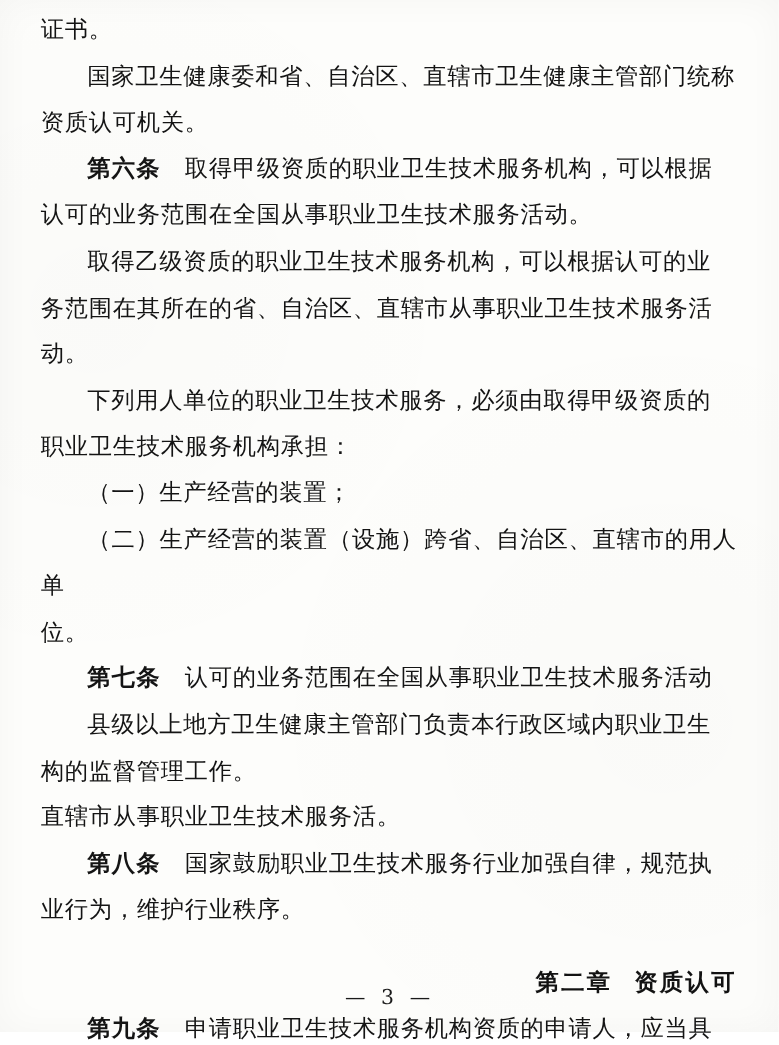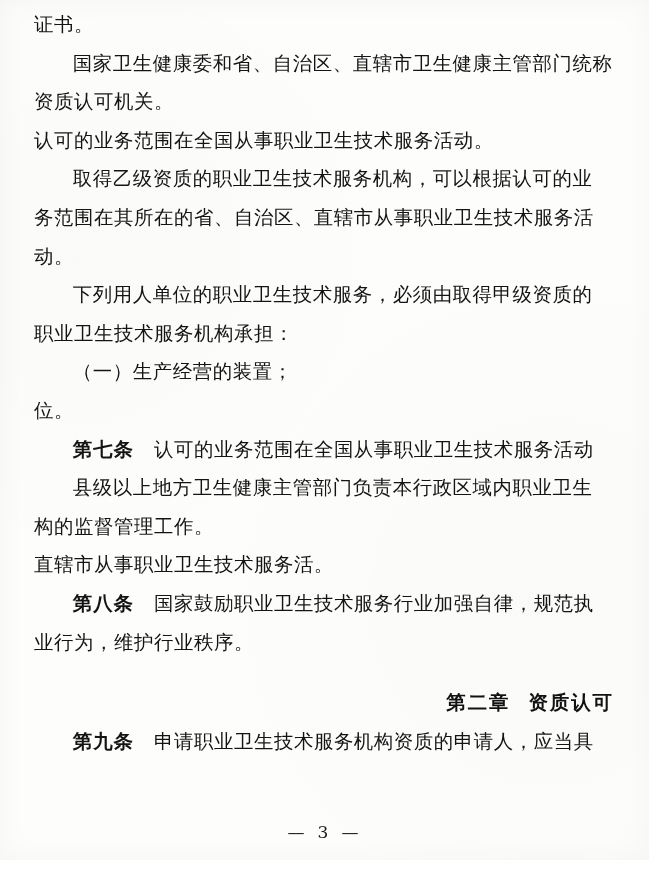--- a/index.html
+++ b/index.html
@@ -91,30 +91,32 @@
 
 <div class="page">
   <div class="scan-edge"></div>
 
   <div class="body-text">
 
     <p class="line">证书。</p>
     <p class="line indent">国家卫生健康委和省、自治区、直辖市卫生健康主管部门统称</p>
     <p class="line">资质认可机关。</p>
 
+    <p class="line indent"><span class="art-no">第六条</span>　<span>取得甲级资质的职业卫生技术服务机构，可以根据</span></p>
     <p class="line">认可的业务范围在全国从事职业卫生技术服务活动。</p>
 
     <p class="line indent">取得乙级资质的职业卫生技术服务机构，可以根据认可的业</p>
     <p class="line">务范围在其所在的省、自治区、直辖市从事职业卫生技术服务活</p>
     <p class="line">动。</p>
 
     <p class="line indent">下列用人单位的职业卫生技术服务，必须由取得甲级资质的</p>
     <p class="line">职业卫生技术服务机构承担：</p>
 
     <p class="line indent">（一）生产经营的装置；</p>
+    <p class="line indent">（二）生产经营的装置（设施）跨省、自治区、直辖市的用人单</p>
     <p class="line">位。</p>
 
     <p class="line indent"><span class="art-no">第七条</span>　<span>认可的业务范围在全国从事职业卫生技术服务活动</span></p>
     <p class="line indent">县级以上地方卫生健康主管部门负责本行政区域内职业卫生</p>
 
     <p class="line">构的监督管理工作。</p>
     <p class="line">直辖市从事职业卫生技术服务活。</p>
 
     <p class="line indent"><span class="art-no">第八条</span>　<span>国家鼓励职业卫生技术服务行业加强自律，规范执</span></p>
     <p class="line">业行为，维护行业秩序。</p>

